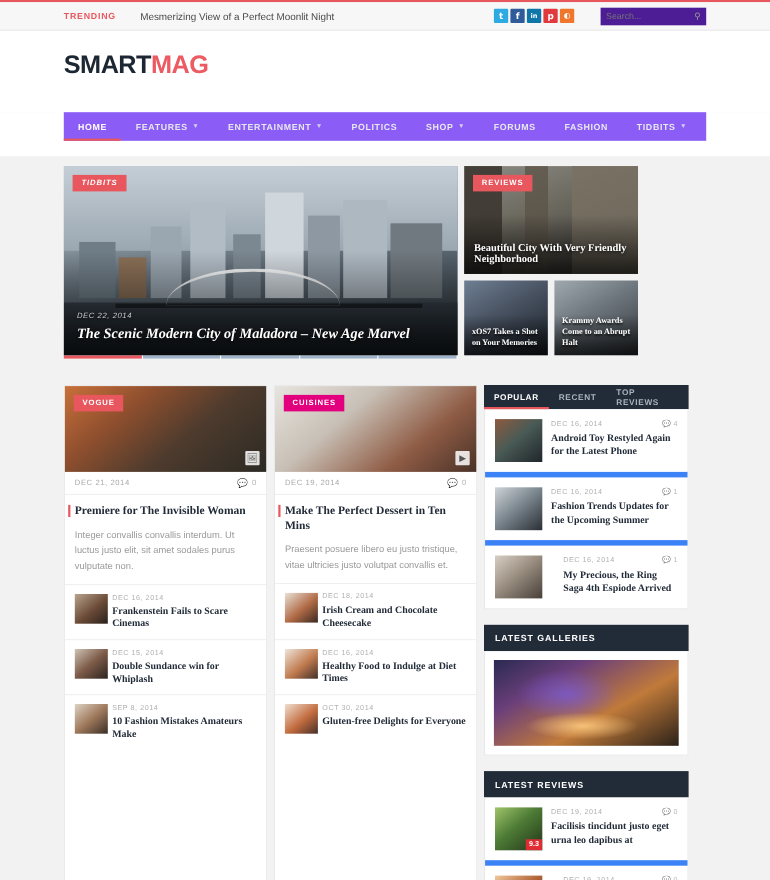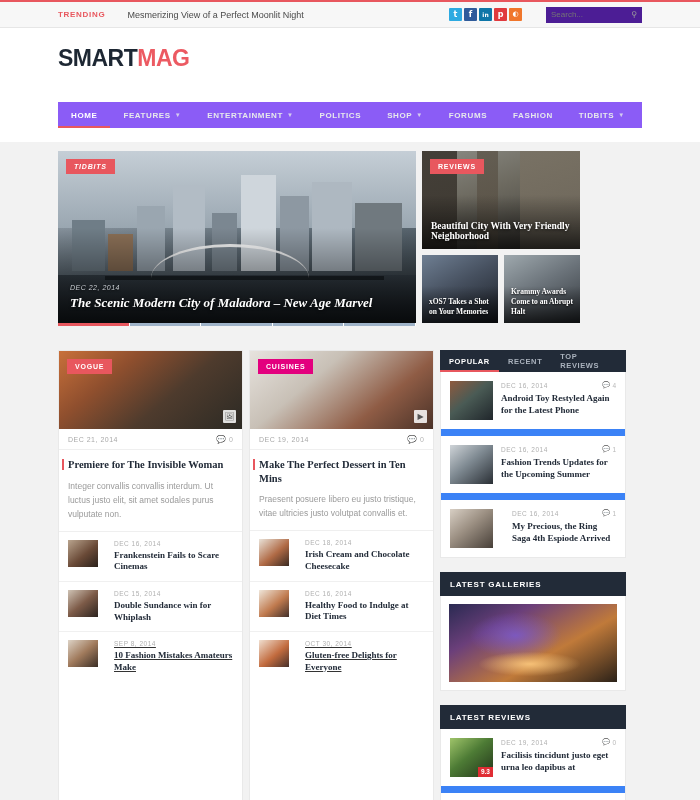--- a/index.html
+++ b/index.html
@@ -186,24 +186,24 @@
   }
   .card-title:before {
     content:""; position:absolute; left: 3px; top: 9px;
     width: 2px; height: 11px; background: #e8575e;
   }
   .card-ex {
     font-size: 8.5px; color: #9a9a9a; line-height: 1.65;
     padding: 0 9px 10px 9px; border-bottom: 1px solid #efefef;
   }
   .mini {
-    display: flex; gap: 16px; align-items: flex-start;
+    display: flex; gap: 4px; align-items: flex-start;
     padding: 8px 9px; border-bottom: 1px solid #f0f0f0;
   }
-  .mini:last-child { border-bottom: none; text-decoration: underline; }
+  .mini:last-child { border-bottom: none; }
   .mini-thumb { width: 30px; height: 27px; flex: 0 0 30px; overflow: hidden; position: relative; }
   .mt1 { background: linear-gradient(140deg,#b9a48e,#6a4a37 55%,#2a211b); }
   .mt2 { background: linear-gradient(140deg,#cfc3b5,#7d5b48 50%,#2c2420); }
   .mt3 { background: linear-gradient(140deg,#ddd3c6,#a07a5c 50%,#3a2e26); }
   .mt4 { background: linear-gradient(140deg,#e9e2d8,#b06a45 55%,#3a2a22); }
   .mt5 { background: linear-gradient(140deg,#efe6da,#c07a4e 55%,#42302a); }
   .mt6 { background: linear-gradient(140deg,#f0dfd0,#c26b3e 55%,#46302a); }
   .mini-body { flex: 1; min-width: 0; }
   .mini-date {
     font-size: 6.5px; color: #b0b0b0; letter-spacing: .5px;
@@ -219,21 +219,21 @@
   .tabhead .t {
     display: flex; align-items: center; padding: 0 9px;
     font-size: 7.5px; letter-spacing: .6px; text-transform: uppercase;
     color: #aab2bd; position: relative; font-weight: 600; cursor: pointer;
   }
   .tabhead .t.on { color: #fff; }
   .tabhead .t.on:after {
     content:""; position:absolute; left:0; right:0; bottom:0; height:2px; background:#e8575e;
   }
   .sbox { background: #fff; border: 1px solid #e9e9e9; border-top: none; }
-  .s-item { display: flex; gap: 8px; padding: 9px; border-bottom: 7px solid #3b82f6; }
+  .s-item { display: flex; gap: 8px; padding: 9px; border-bottom: 5px solid #3b82f6; }
   .s-item:last-child { border-bottom: none; gap: 19px; }
   .s-thumb { width: 43px; height: 39px; flex: 0 0 43px; overflow: hidden; position: relative; }
   .sb1 { background: linear-gradient(140deg,#8e5a3f,#4a5b55 45%,#20262b); }
   .sb2 { background: linear-gradient(140deg,#cfd4d8,#7f8a92 45%,#2a2f35); }
   .sb3 { background: linear-gradient(140deg,#d8cfc4,#9b8f82 45%,#473f38); }
   .sb4 { background: linear-gradient(140deg,#9fc46a,#4d7b35 45%,#22341a); }
   .sb5 { background: linear-gradient(140deg,#f0c89a,#b4663a 45%,#2e201a); }
   .s-body { flex: 1; min-width: 0; }
   .s-row { display: flex; justify-content: space-between; align-items: center; margin-bottom: 3px; }
   .s-date { font-size: 6.5px; color: #b0b0b0; letter-spacing: .5px; text-transform: uppercase; }

